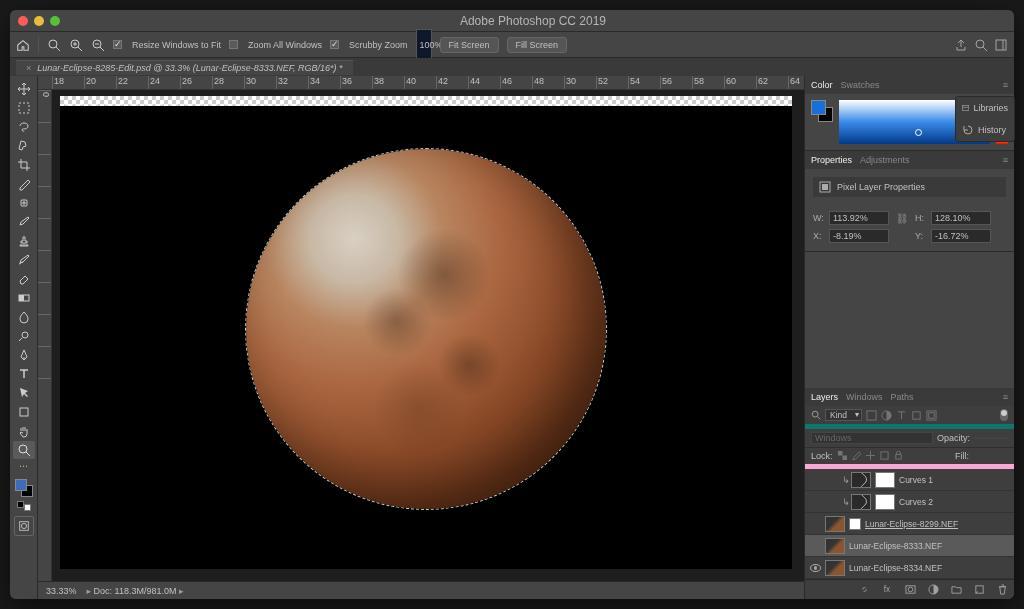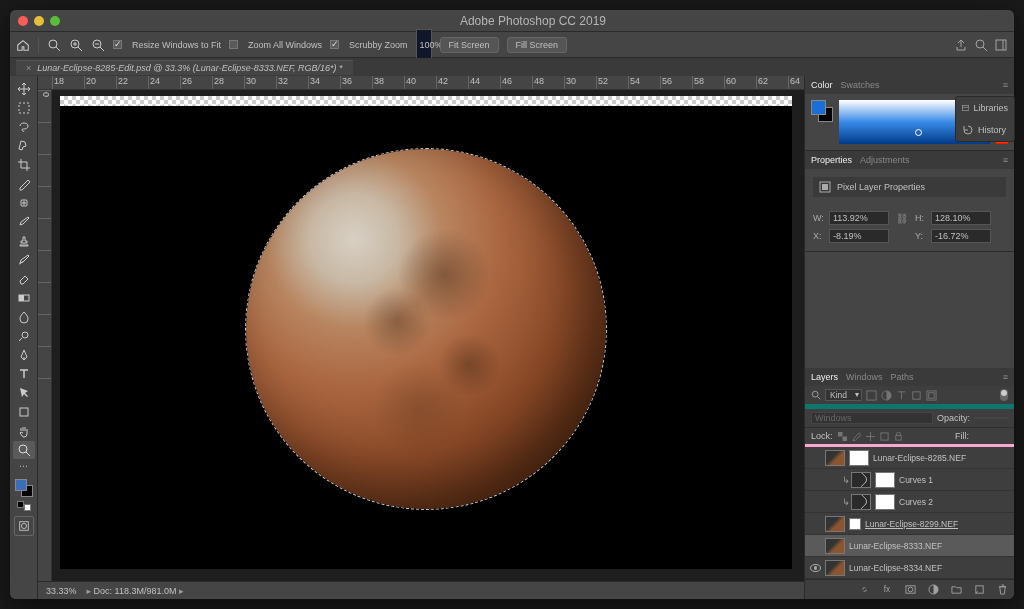--- a/index.html
+++ b/index.html
@@ -77,21 +77,21 @@
 .layers-body{display:flex;flex-direction:column;background:#3e3e3e}
 .lay-filter{display:flex;align-items:center;gap:4px;padding:3px 6px;border-bottom:5px solid #0f766e}
 .lay-filter .srch{font-size:8.5px}
 .lay-filter .dd{background:#333;border:1px solid #555;padding:0 14px 0 4px;position:relative;font-size:8.5px}
 .lay-filter .dd::after{content:"▾";position:absolute;right:2px;top:0;font-size:8px}
 .lay-filter .ficon{width:11px;height:11px;opacity:.6}
 .lay-filter .tog{width:8px;height:12px;background:#666;border-radius:4px;margin-left:auto;position:relative}
 .lay-filter .tog::after{content:"";position:absolute;top:1px;left:1px;width:6px;height:6px;background:#ccc;border-radius:50%}
 .lay-blend{display:flex;align-items:center;gap:4px;padding:3px 6px;border-bottom:1px solid #2f2f2f;font-size:8.5px;color:#777}
 .lay-blend .dd2{flex:1;background:#333;border:1px solid #444;padding:0 3px;color:#666}
-.lay-lock{display:flex;align-items:center;gap:5px;padding:3px 6px;border-bottom:3px solid #f9a8d4;font-size:8.5px;color:#888}
+.lay-lock{display:flex;align-items:flex-start;gap:5px;padding:3px 6px;border-bottom:5px solid #f9a8d4;font-size:8.5px;color:#888}
 .lay-lock svg{width:9px;height:9px;opacity:.6}
 .layer{display:flex;align-items:center;height:22px;border-bottom:1px solid #333;padding-right:4px}
 .layer.sel{background:#5a5a5a}
 .vis{width:20px;display:flex;justify-content:center}
 .eye{width:11px;height:8px;border:1px solid #aaa;border-radius:60%;position:relative}
 .eye::after{content:"";position:absolute;inset:1px 3px;background:#aaa;border-radius:50%}
 .thumb{width:20px;height:16px;background:#000;border:1px solid #777;margin-right:4px;flex-shrink:0;position:relative;overflow:hidden}
 .thumb.m{background:linear-gradient(135deg,#333 40%,#8b5530 60%)}
 .thumb.mask{background:#fff}
 .thumb.adj{background:#2a2a2a;display:flex;align-items:center;justify-content:center}
@@ -466,26 +466,20 @@
                 <rect x="1" y="1" width="8" height="8" stroke="#999" fill="none"></rect>
               </svg>
             <svg viewBox="0 0 10 10">
                 <rect x="2" y="4" width="6" height="5" stroke="#999" fill="none"></rect>
                 <path d="M3 4V2a2 2 0 014 0v2" stroke="#999" fill="none"></path>
               </svg>
             <span style="margin-left:auto">Fill:</span>
             <span class="dd2" style="flex:0 0 34px"></span>
           </div>
           <div id="layerList">
-              <div class="layer">
-                <div class="vis"></div>
-                <div class="thumb m"></div>
-                <div class="thumb mask"></div>
-                <div class="lname">Lunar-Eclipse-8285.NEF</div>
-              </div>
               <div class="layer">
                 <div class="vis"></div>
                 <div class="nest"></div>
                 <div class="clip">↳</div>
                 <div class="thumb adj"></div>
                 <div class="thumb mask"></div>
                 <div class="lname">Curves 1</div>
               </div>
               <div class="layer">
                 <div class="vis"></div>

